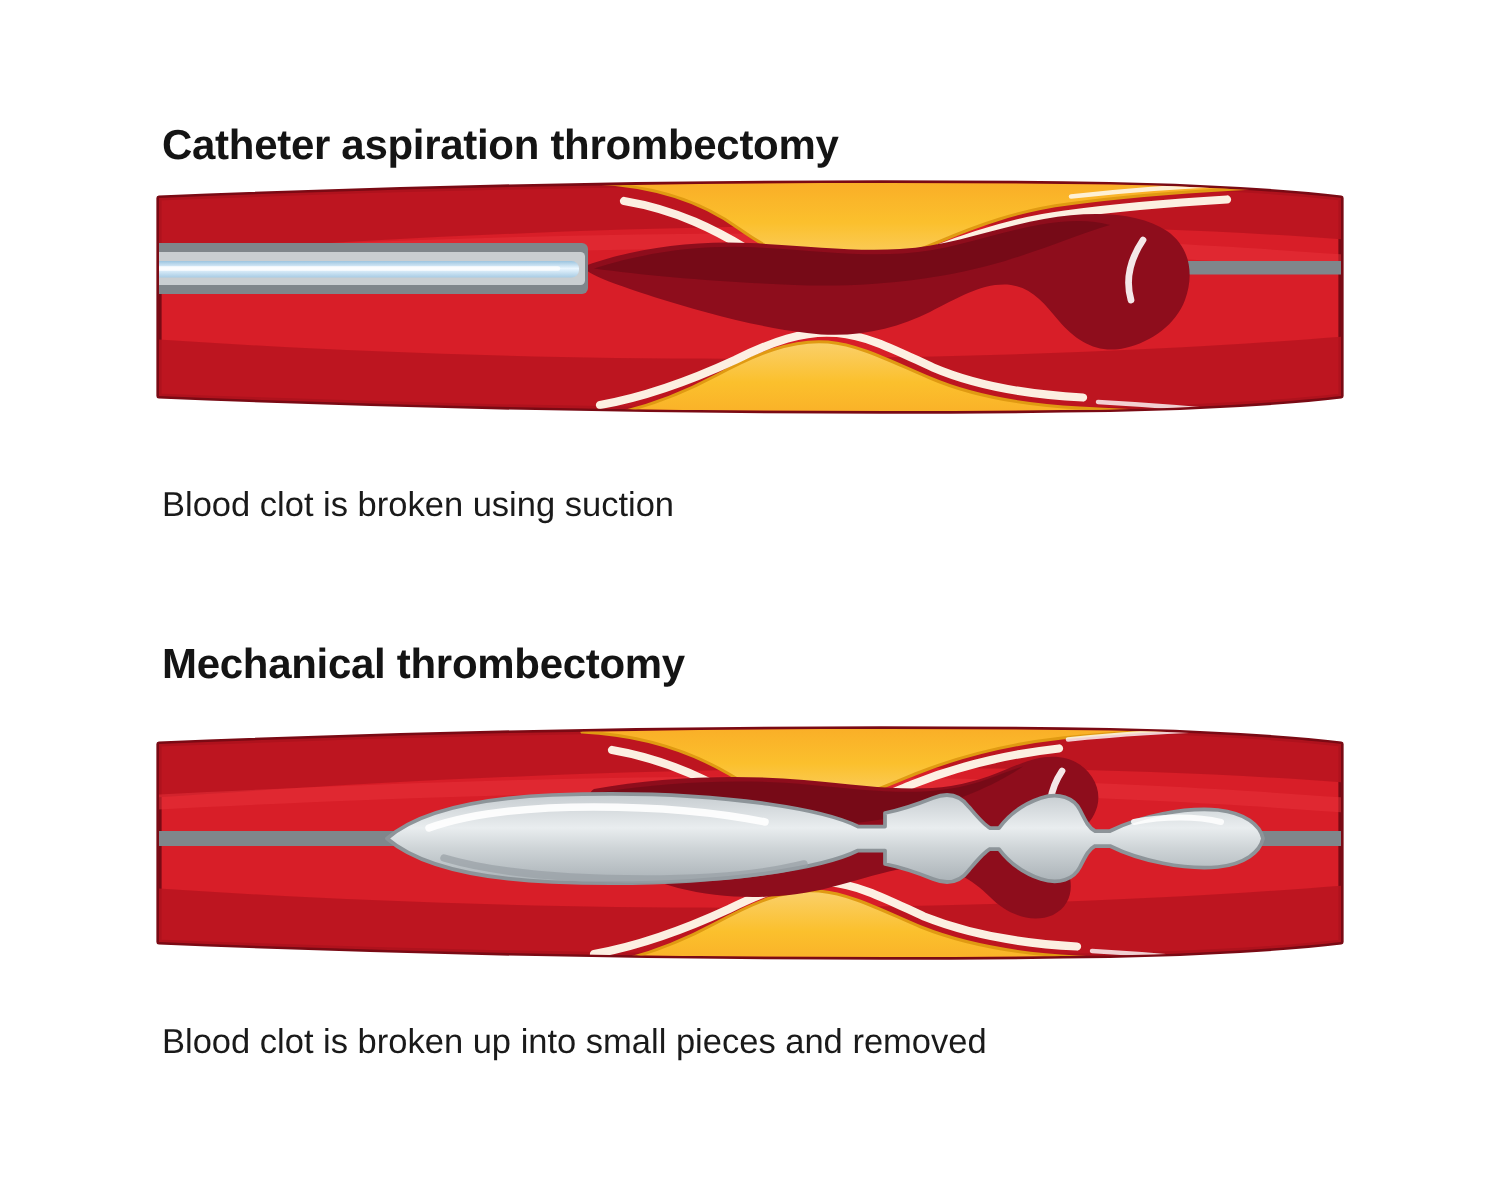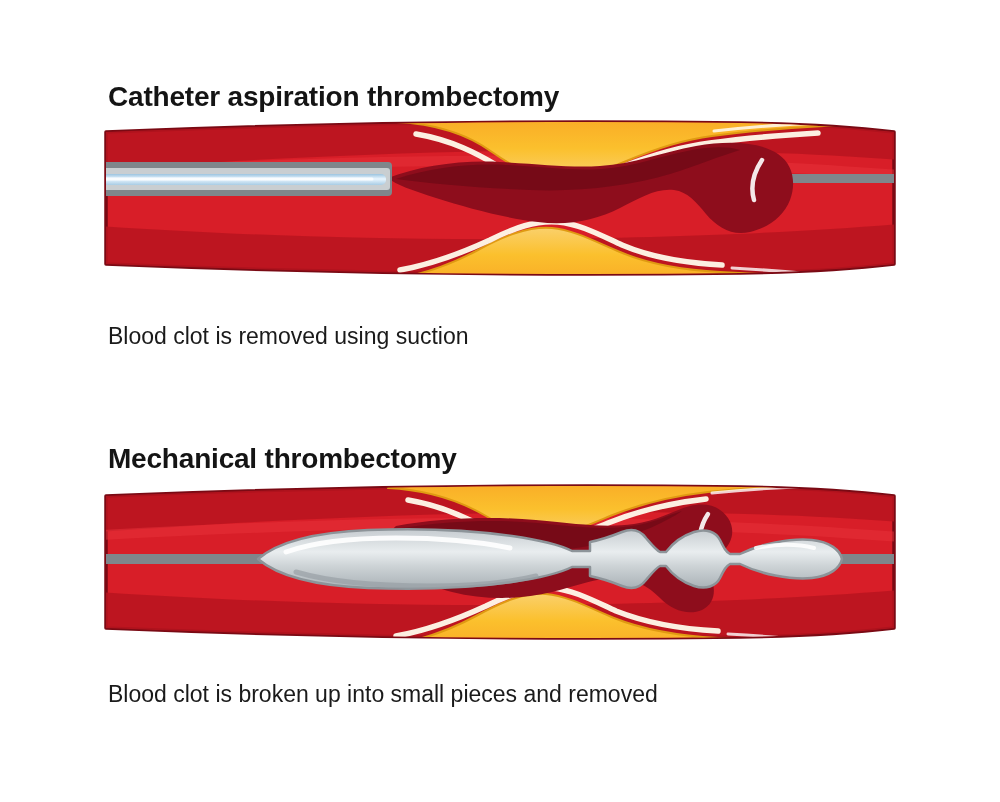--- a/index.html
+++ b/index.html
@@ -28,21 +28,21 @@
   .panel-title {
     position: absolute;
     left: 108px;
     font-size: 28px;
     font-weight: bold;
     letter-spacing: -0.2px;
     color: #141414;
     white-space: nowrap;
   }
   #panel-1 .panel-title { top: 58px; }
-  #panel-2 .panel-title { top: 58px; }
+  #panel-2 .panel-title { top: 42px; }
 
   .panel-caption {
     position: absolute;
     left: 108px;
     font-size: 23px;
     font-weight: normal;
     color: #1a1a1a;
     white-space: nowrap;
   }
   #panel-1 .panel-caption { top: 300px; }
@@ -147,21 +147,21 @@
           <g>
             <rect x="-10" y="44" width="302" height="34" rx="4" fill="#7F868B"></rect>
             <rect x="-10" y="50" width="300" height="22" rx="3" fill="#C9CED1"></rect>
             <rect x="-10" y="56" width="296" height="11" rx="5" fill="url(#lumenGrad1)"></rect>
             <path d="M4,61 L 272,61" stroke="#FFFFFF" stroke-width="3" stroke-linecap="round" opacity="0.85"></path>
           </g>
         </g>
       </svg>
     </div>
 
-    <p class="panel-caption">Blood clot is removed using suction</p>
+    <p class="panel-caption">Blood clot is broken using suction</p>
   </section>
 
   <section class="panel" id="panel-2">
 
     <h2 class="panel-title">Mechanical thrombectomy</h2>
 
     <div class="vessel-figure">
       <svg width="800" height="160" viewBox="0 0 800 160" xmlns="http://www.w3.org/2000/svg">
         <defs>
           <clipPath id="clipVessel2">

